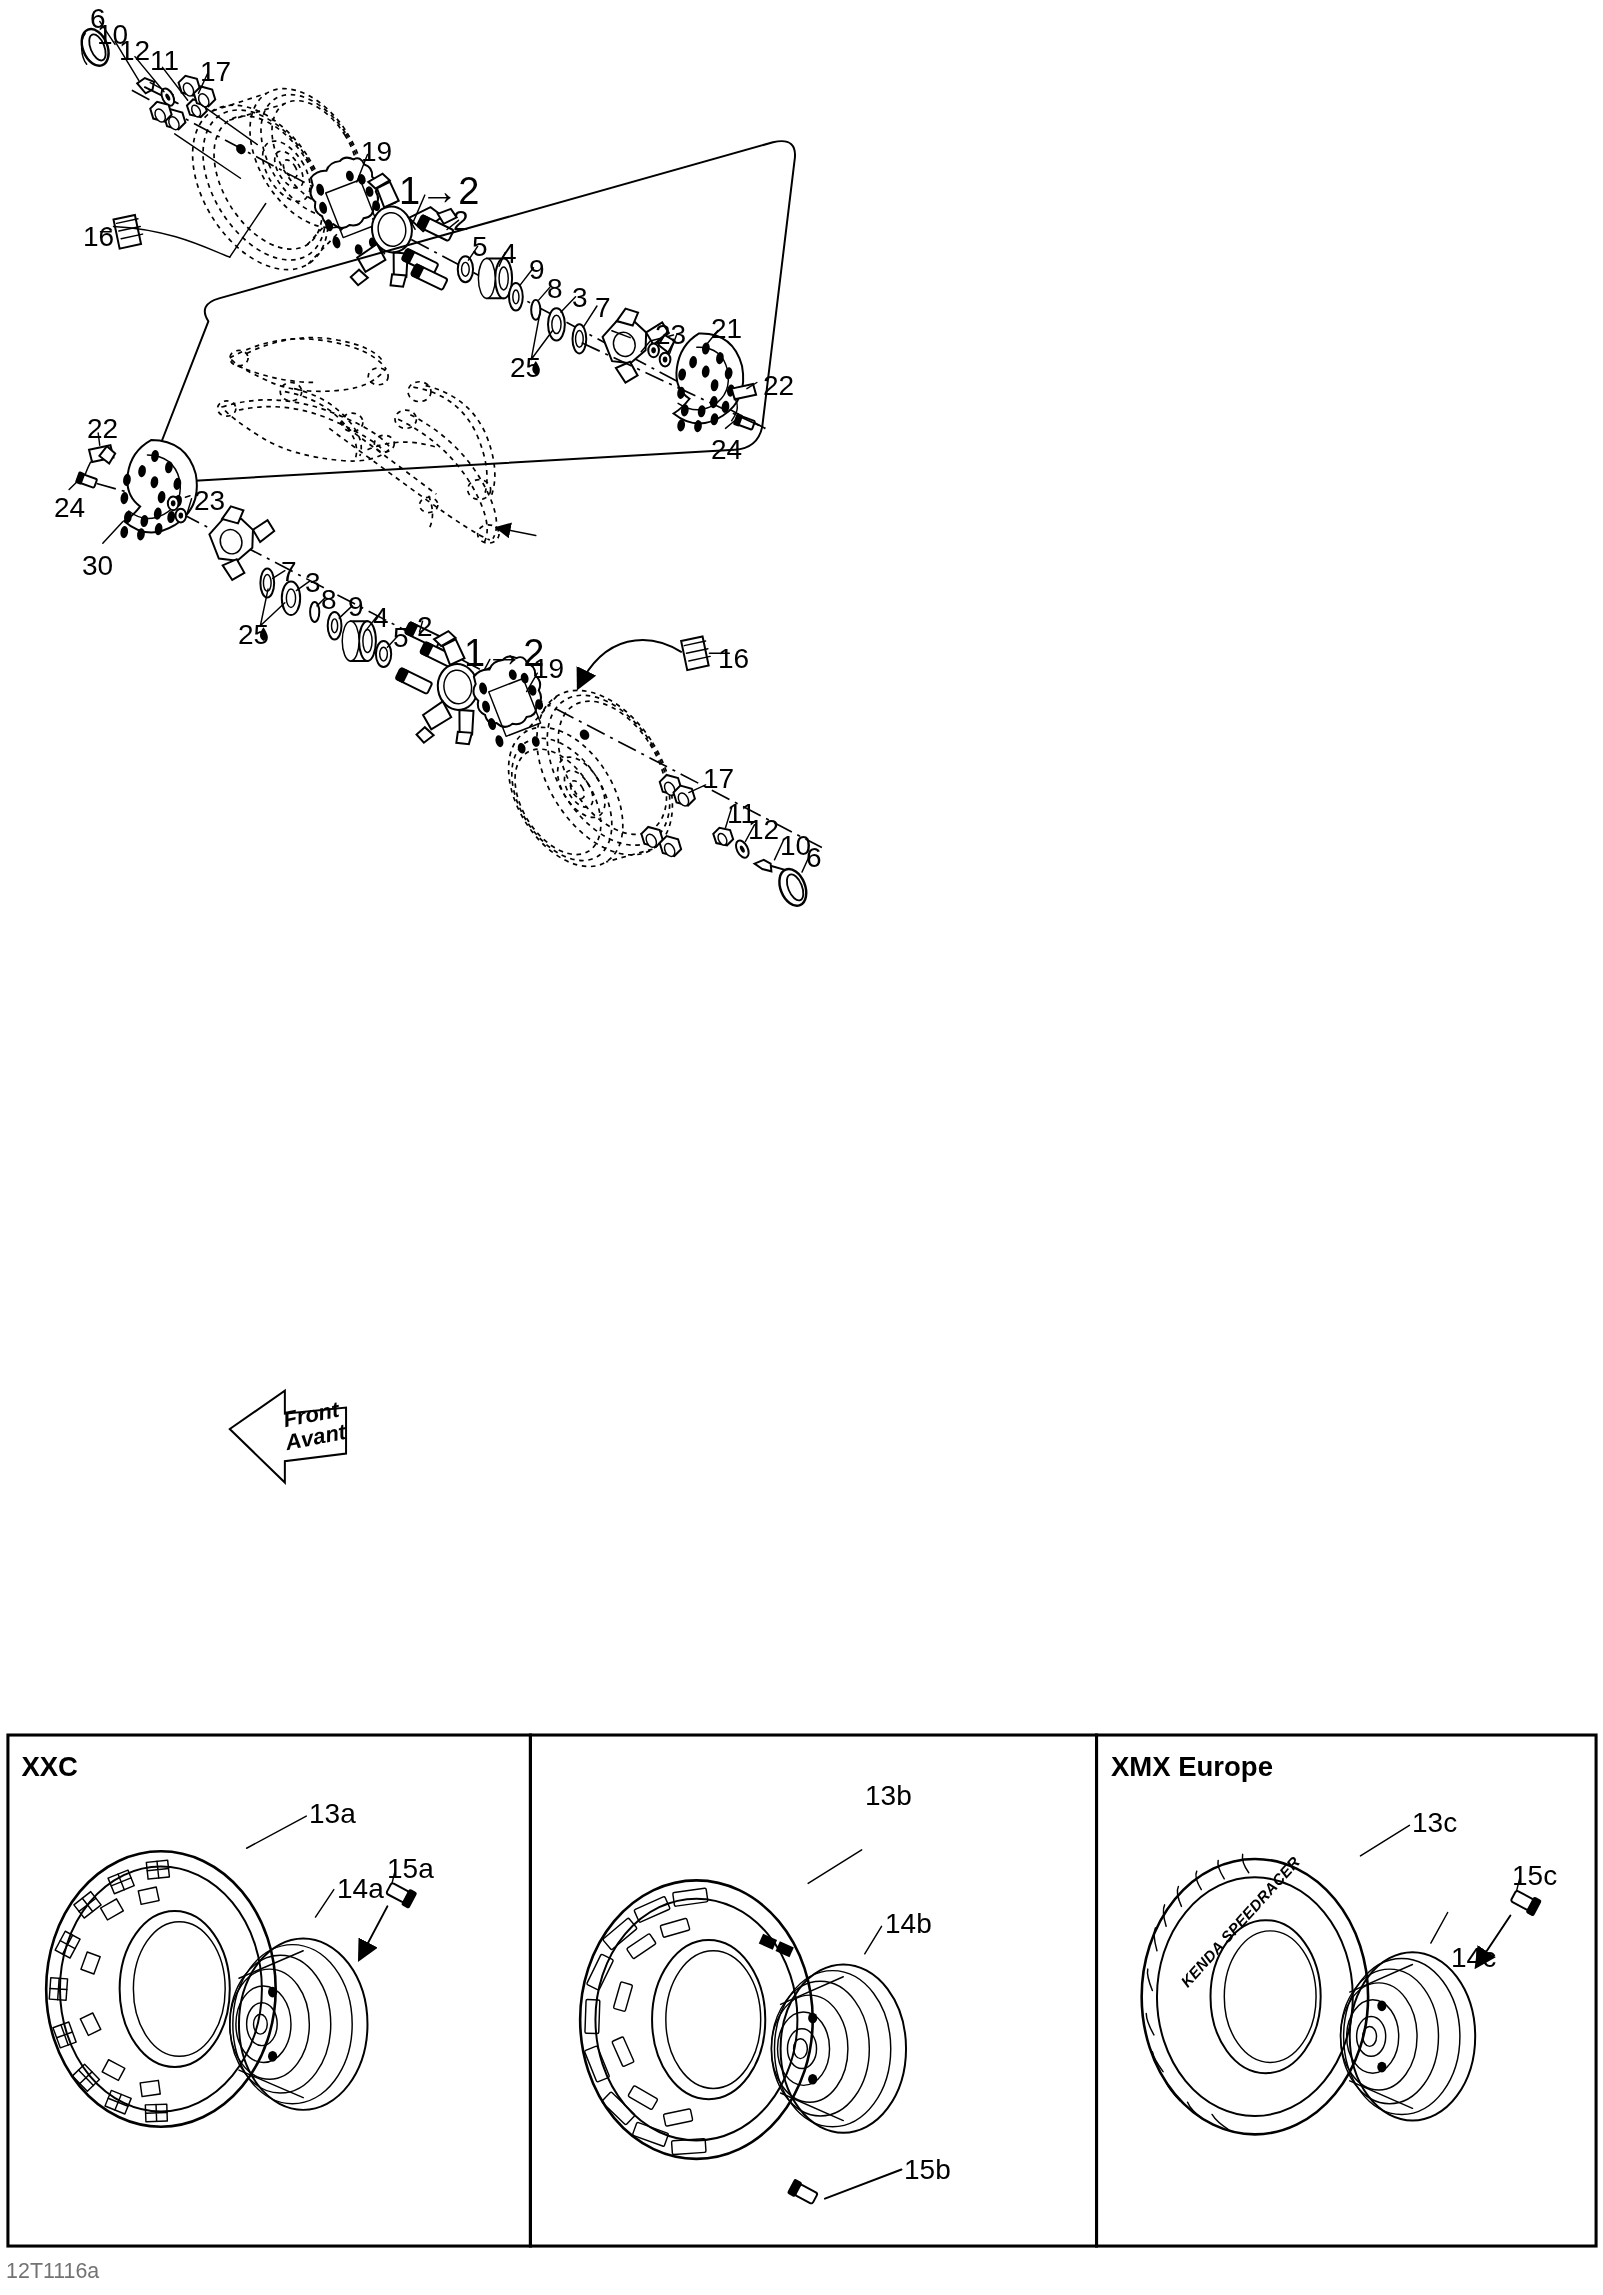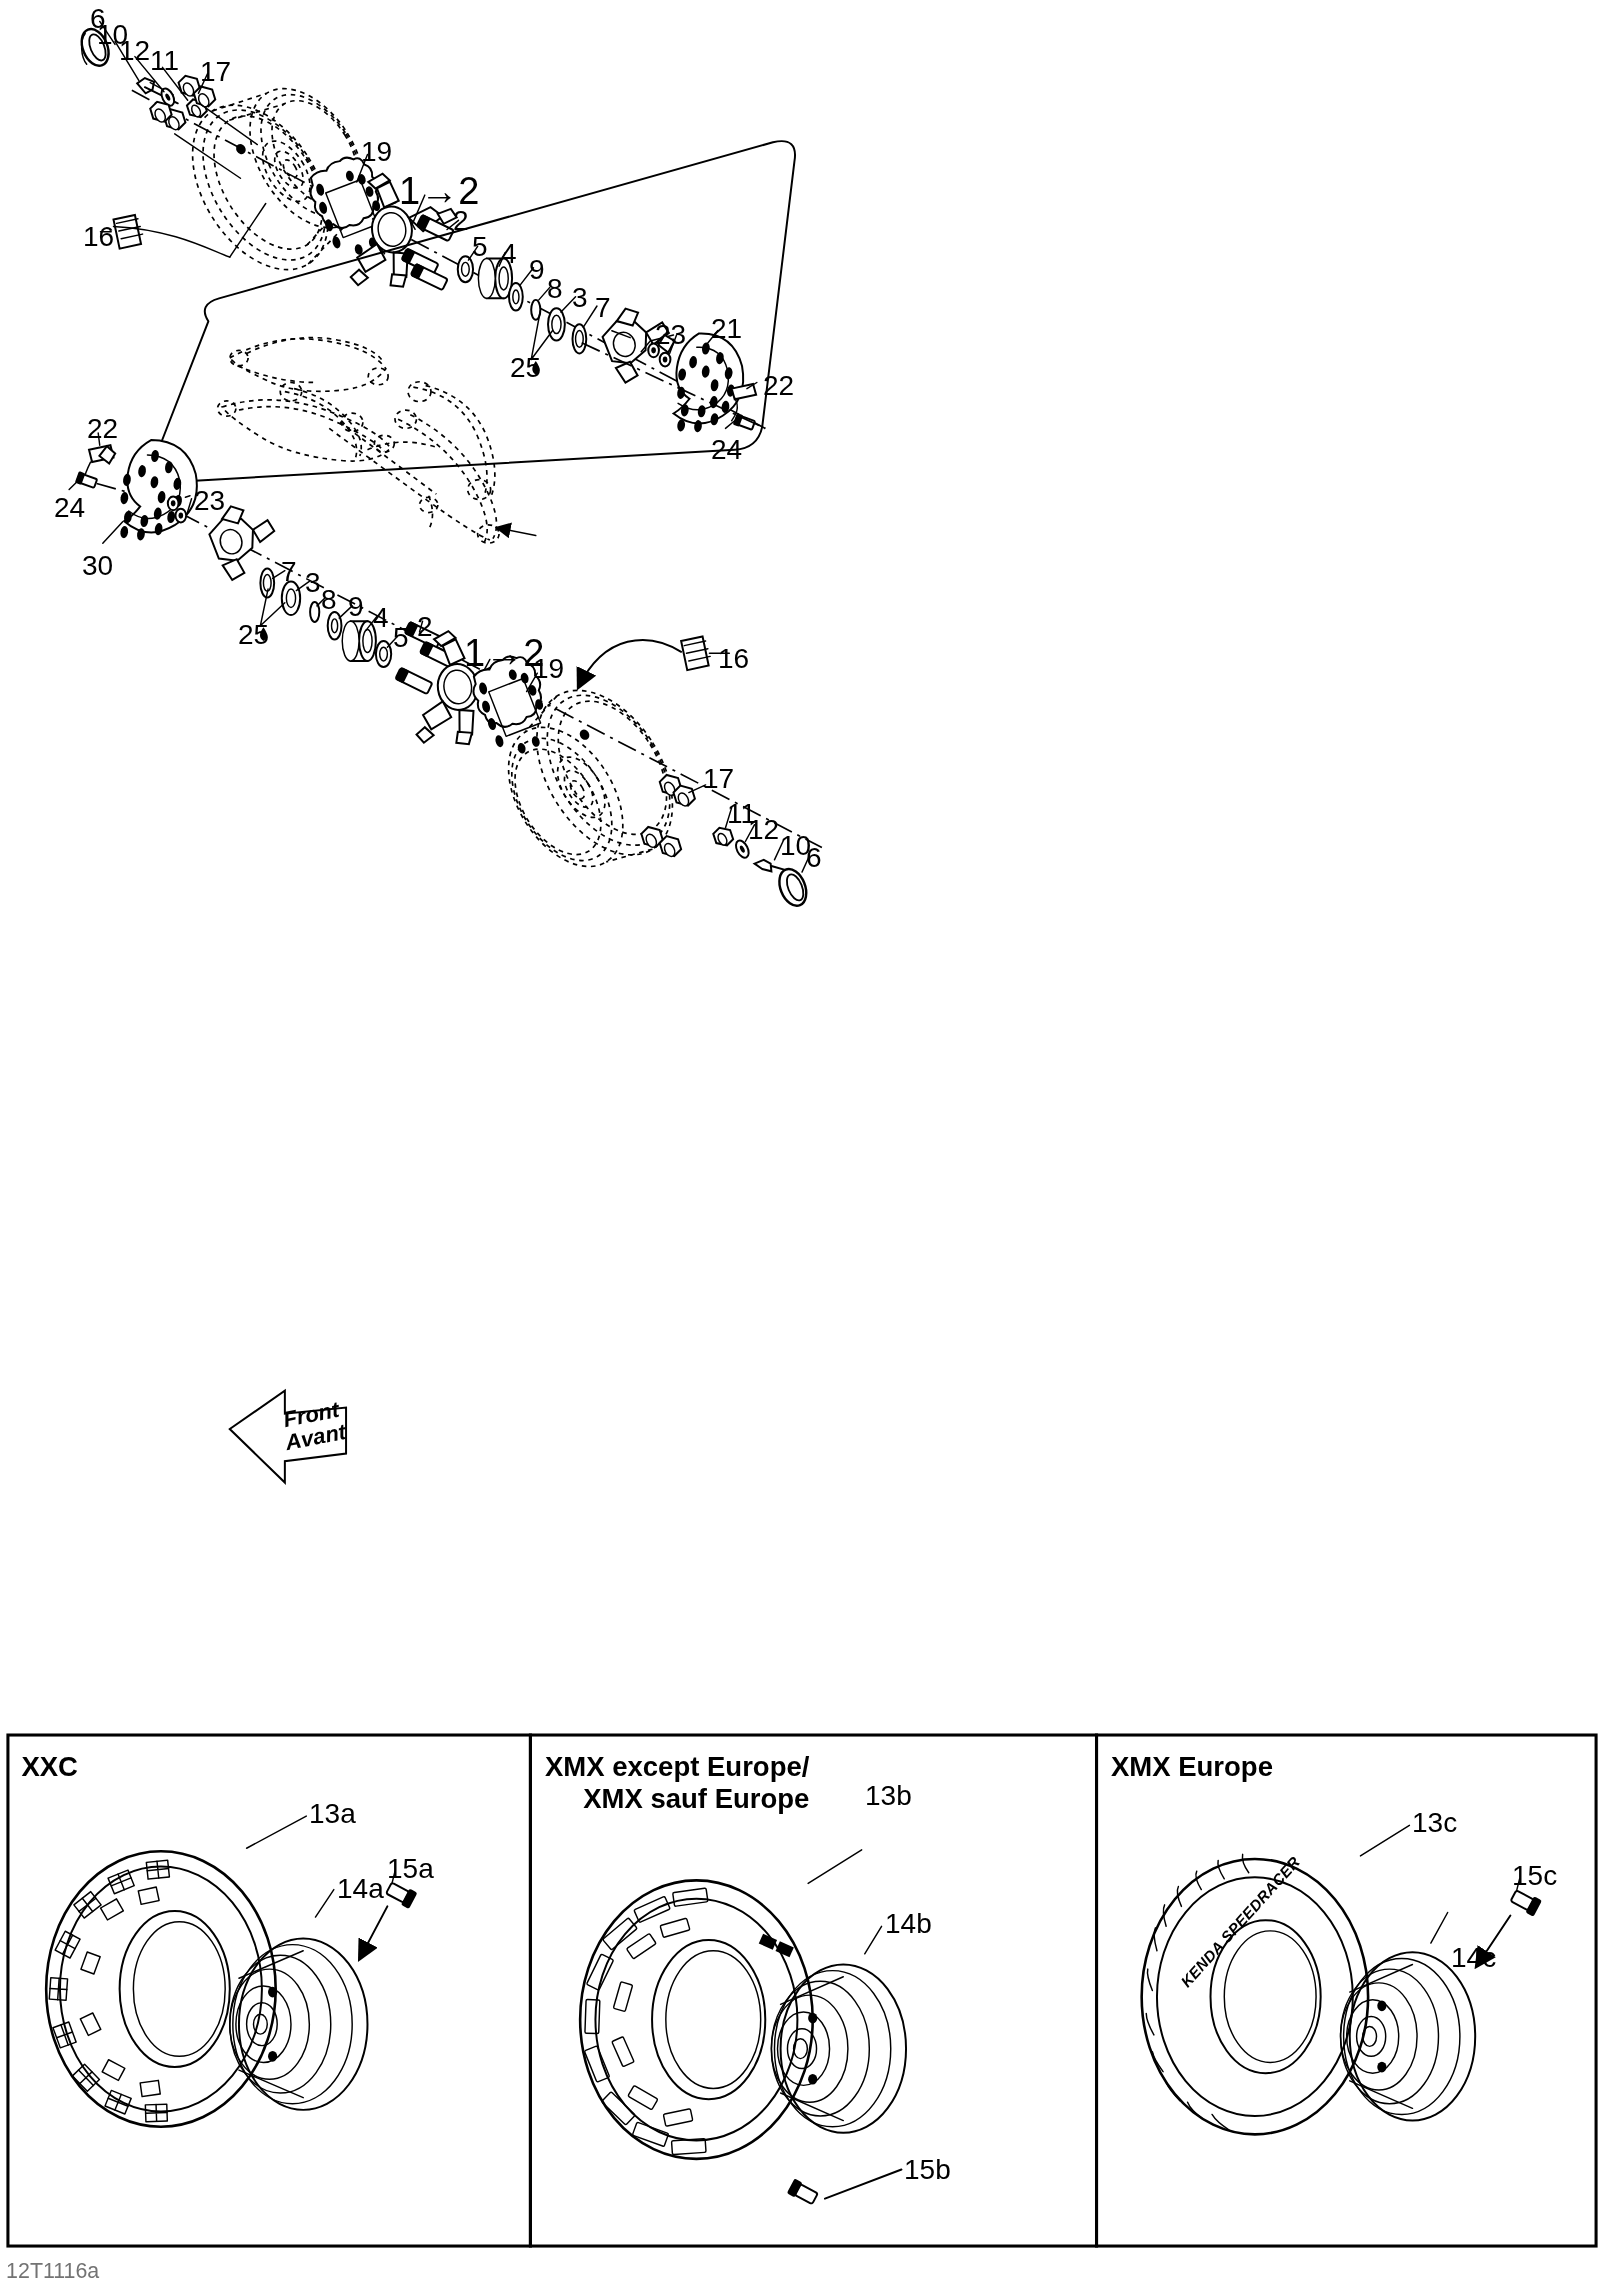--- a/index.html
+++ b/index.html
@@ -10,21 +10,21 @@
   }
   .sheet{position:absolute;inset:0;}
   svg.layer{position:absolute;left:0;top:0;width:1604px;height:2295px;}
   .cal{
     position:absolute;font-family:"Liberation Sans", sans-serif;
     font-weight:400;font-size:28px;line-height:1;color:#000;
     white-space:nowrap;user-select:none;
   }
   .panel-title{
     position:absolute;font-family:"Liberation Sans", sans-serif;
-    font-weight:700;font-size:27.5px;line-height:1.18;color:#000;white-space:pre-line;text-align:right;
+    font-weight:700;font-size:27.5px;line-height:1.18;color:#000;white-space:pre-line;
   }
   .docid{
     position:absolute;left:6.1px;top:2259px;
     font-family:"Liberation Sans", sans-serif;font-size:21.4px;color:#737373;
   }
   .arrowlabel{
     position:absolute;font-size:38px;font-weight:400;display:flex;align-items:center;gap:2.3px;
   }
   .fa-text{
     position:absolute;font-weight:700;font-style:italic;font-size:22px;
@@ -806,22 +806,20 @@
   <div class="cal" style="left:703px;top:765px;">17</div>
   <div class="cal" style="left:727px;top:800px;">11</div>
   <div class="cal" style="left:748px;top:816px;">12</div>
   <div class="cal" style="left:780px;top:832px;">10</div>
   <div class="cal" style="left:806px;top:844px;">6</div>
 
   <div class="fa-text" style="left:279px;top:1409px;">Front
 Avant</div>
 
   <div class="panel-title" style="left:21.4px;top:1751px;">XXC</div>
-  <div class="panel-title" style="left:545px;top:1751px;">XMX except Europe/
-XMX sauf Europe</div>
   <div class="panel-title" style="left:1111px;top:1751px;">XMX Europe</div>
 
   <div class="cal" style="left:309px;top:1800px;">13a</div>
   <div class="cal" style="left:337px;top:1875px;">14a</div>
   <div class="cal" style="left:387px;top:1855px;">15a</div>
 
   <div class="cal" style="left:865px;top:1752px;margin-top:30px;">13b</div>
   <div class="cal" style="left:885px;top:1910px;">14b</div>
   <div class="cal" style="left:904px;top:2156px;">15b</div>
 

